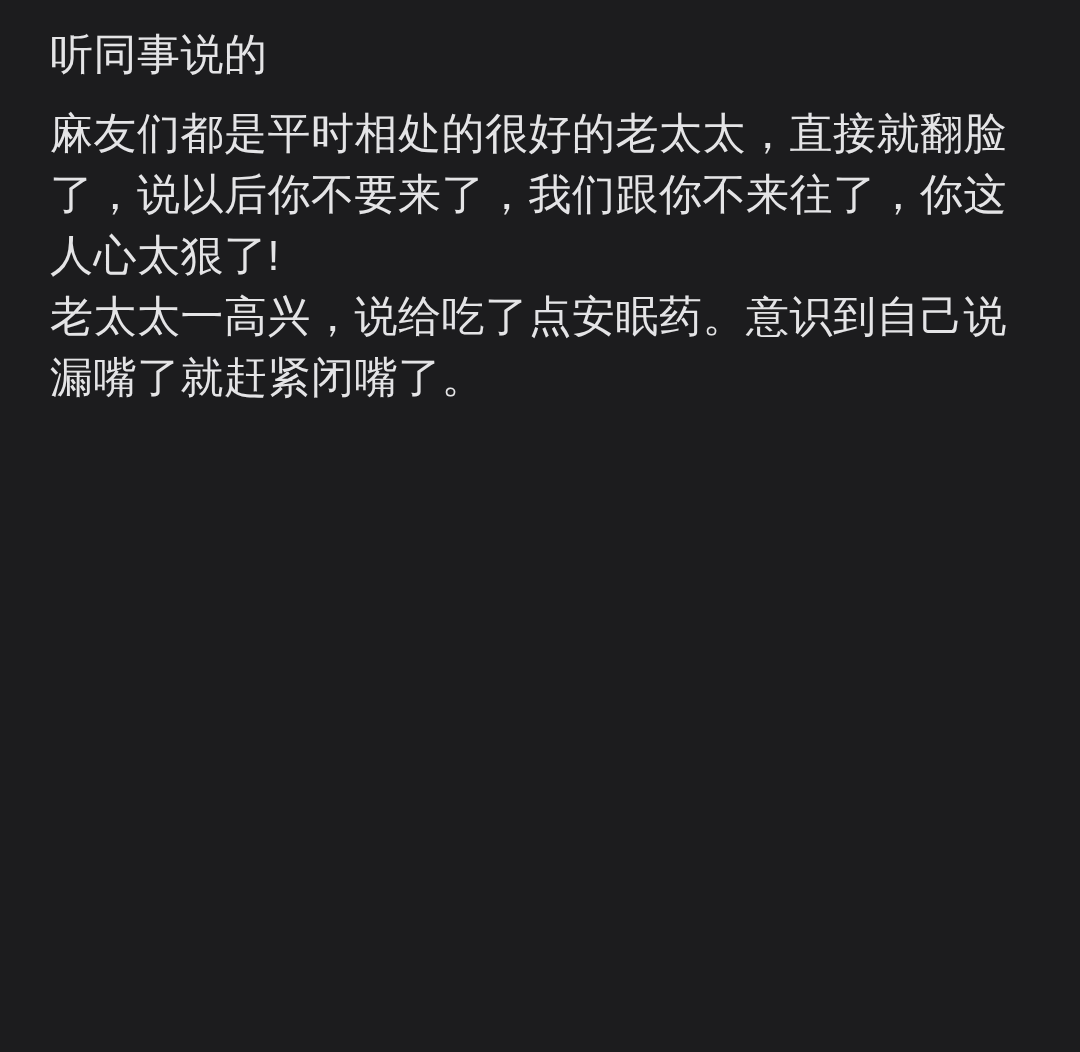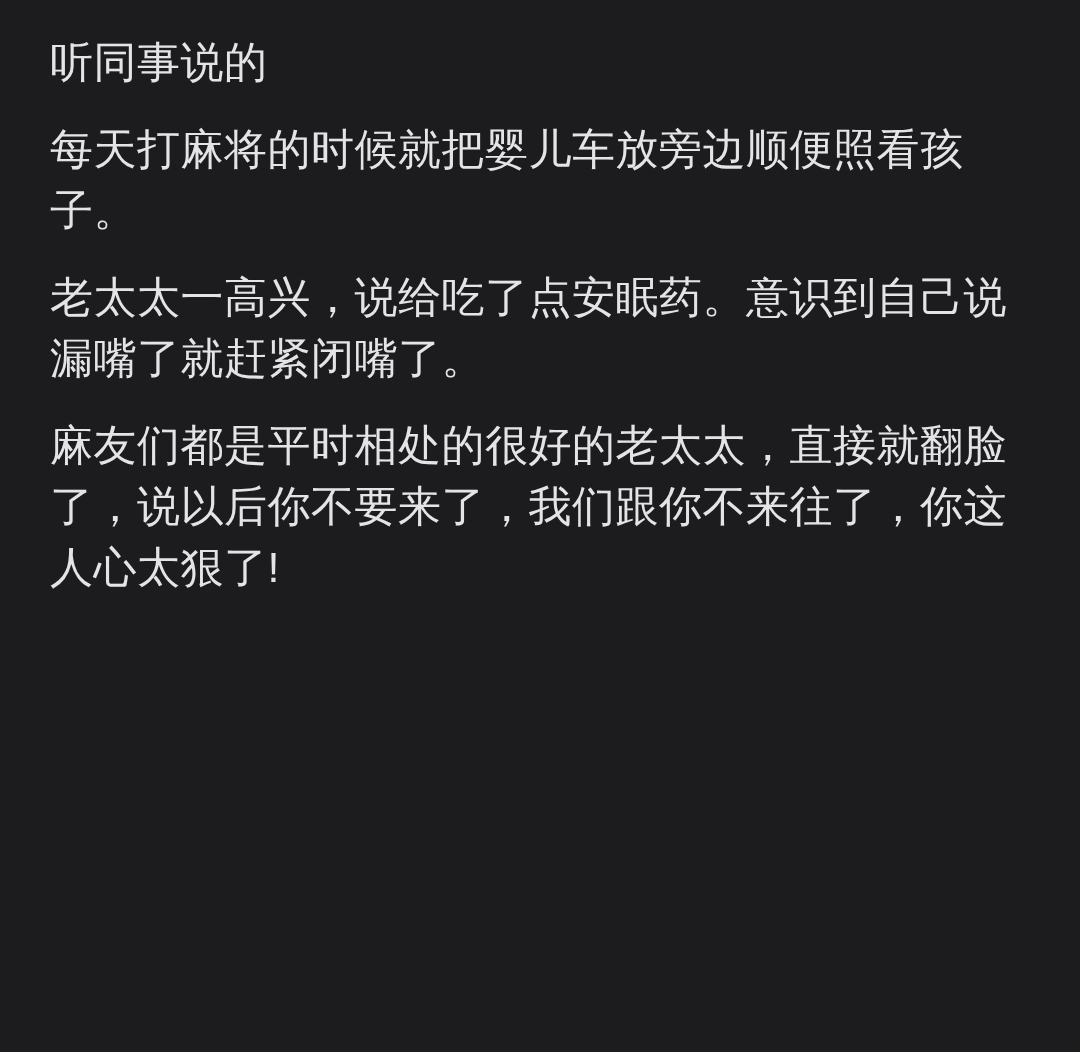--- a/index.html
+++ b/index.html
@@ -21,31 +21,30 @@
     padding: 24px 50px 0 50px;
     display: flex;
     flex-direction: column;
     justify-content: flex-start;
   }
   .para {
     color: #e4e4e6;
     font-size: 43px;
     line-height: 1.42;
     letter-spacing: 0.5px;
-    margin: 8px 0 18px 0;
+    margin: 0 0 18px 0;
     font-weight: 400;
     text-align: left;
     word-break: break-all;
     white-space: pre-wrap;
   }
   .para.last {
     margin-bottom: 0;
   }
 </style>
 </head>
 <body>
 
 <div class="page">
   <p class="para">听同事说的</p>
-  <p class="para">每天打麻将的时候就把婴儿车放旁边顺便照看孩子。</p>
+  <p class="para last">麻友们都是平时相处的很好的老太太，直接就翻脸了，说以后你不要来了，我们跟你不来往了，你这人心太狠了!</p>
   <p class="para">老太太一高兴，说给吃了点安眠药。意识到自己说漏嘴了就赶紧闭嘴了。</p>
-  <p class="para last">麻友们都是平时相处的很好的老太太，直接就翻脸了，说以后你不要来了，我们跟你不来往了，你这人心太狠了!</p>
 </div>
 
 </body></html>

